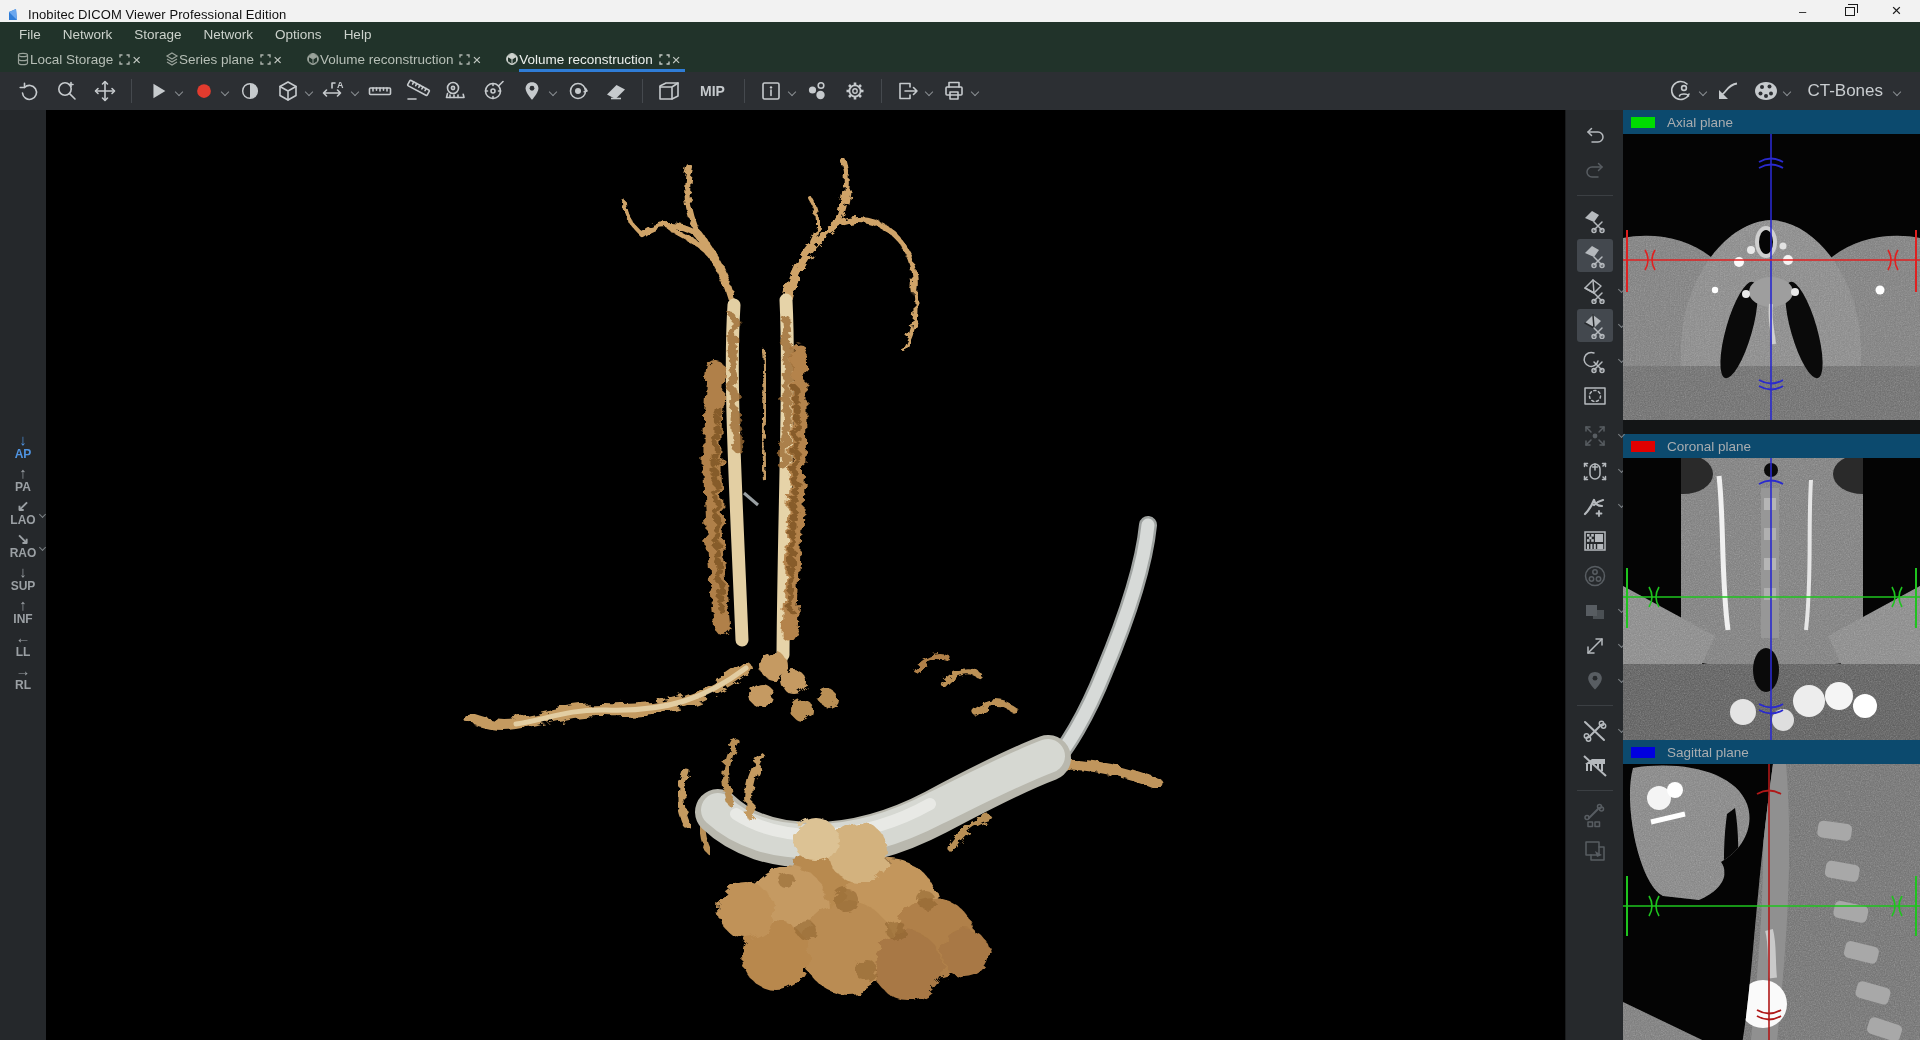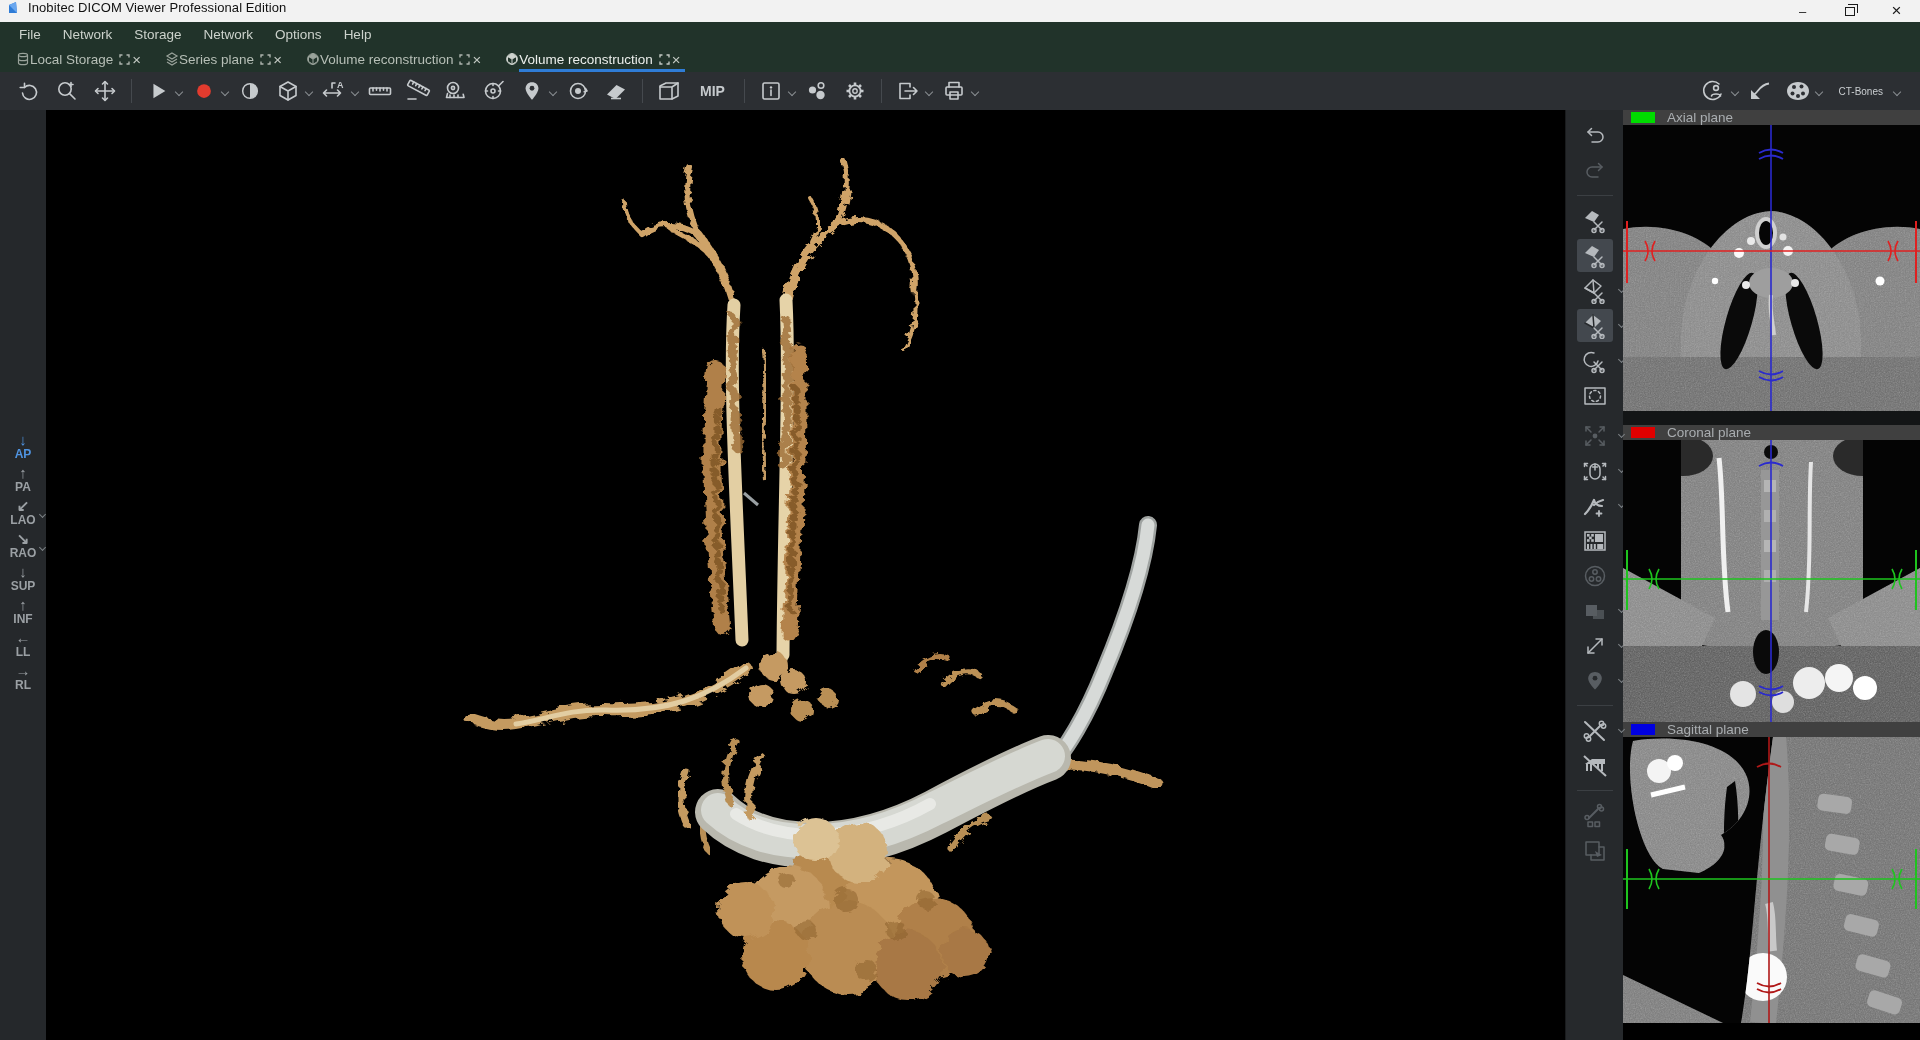--- a/index.html
+++ b/index.html
@@ -1,20 +1,20 @@
 <!DOCTYPE html>
 <html><head>
 <meta charset="utf-8">
 <style>
   * { box-sizing: border-box; }
   html,body { margin:0; padding:0; background:#000; width:1920px; height:1040px; overflow:hidden;
     font-family:"Liberation Sans", sans-serif; -webkit-user-select:none; user-select:none; }
 
   
-  .titlebar { height:22px; background:#f2f2f2; display:flex; align-items:flex-start; color:#101010; font-size:13px; }
+  .titlebar { height:22px; background:#f2f2f2; display:flex; align-items:flex-end; color:#101010; font-size:13px; }
   .app-logo { width:15px; height:15px; margin:0 7px 0 6px; display:flex; align-items:center; }
   .title-text { letter-spacing:.1px; }
   .win-controls { margin-left:auto; display:flex; height:100%; }
   .win-btn { width:47px; height:100%; display:flex; align-items:center; justify-content:center; color:#1a1a1a; font-size:13px; cursor:default; }
   .restore-box { width:10px; height:9px; border:1.2px solid #1a1a1a; position:relative; background:#f2f2f2; }
   .restore-box::before { content:""; position:absolute; left:2px; top:-4px; width:9px; height:8px; border:1.2px solid #1a1a1a; border-bottom:none; border-left:none; }
 
   
   .menubar { height:24px; background:#21332a; display:flex; align-items:center; padding-left:8px; }
   .menu-item { color:#ccd2cc; font-size:13.5px; padding:0 11px; height:100%; display:flex; align-items:center;text-align:right; }
@@ -30,21 +30,21 @@
 
   
   .toolbar { height:38px; background:#2c2f33; display:flex; align-items:center; padding:0 10px; }
   .tool { display:flex; align-items:center; margin:0 2px; position:relative; }
   .tbtn { width:34px; height:30px; display:flex; align-items:center; justify-content:center; }
   .ticon { stroke:#c6cacd; fill:none; stroke-width:1.6; stroke-linecap:round; stroke-linejoin:round; }
   .tsep { width:1px; height:24px; background:#45494e; margin:0 7px; }
   .chev { width:6px; height:6px; border-right:1.5px solid #898e92; border-bottom:1.5px solid #898e92; transform:rotate(45deg); margin:2px 1px 0 1px; flex:none; }
   .mip-label { font-size:14px; font-weight:bold; color:#c6cacd; padding:0 10px; }
   .toolbar-right { margin-left:auto; display:flex; align-items:center; }
-  .preset-label { color:#c9cdd0; font-size:10px; margin:0 10px 0 14px; }
+  .preset-label { color:#c9cdd0; font-size:17px; margin:0 10px 0 14px; }
 
   
   .main { display:flex; height:930px; }
 
   .orient-col { width:46px; background:#25282b; display:flex; flex-direction:column; align-items:center; padding-top:322px; flex:none; }
   .obtn { display:flex; flex-direction:column; align-items:center; margin-bottom:5px; color:#9ba0a4; line-height:1; position:relative; }
   .obtn .arr { font-size:15px; font-weight:bold; }
   .obtn .olabel { font-size:12px; font-weight:bold; margin-top:1px; }
   .obtn.active { color:#4f93e0; }
   .obtn .ochev { position:absolute; right:-9px; top:14px; width:5px; height:5px; border-right:1.3px solid #7b8084; border-bottom:1.3px solid #7b8084; transform:rotate(45deg); }
@@ -58,21 +58,21 @@
   .rbtn .ricon { stroke:#b5b9bd; fill:none; stroke-width:1.5; stroke-linecap:round; stroke-linejoin:round; }
   .rbtn.sel { background:#43484e; border-radius:3px; }
   .rbtn.dim .ricon { stroke:#585d62; }
   .rbtn.dim .rfill { fill:#585d62; }
   .rbtn .rfill { fill:#b5b9bd; stroke:none; }
   .rbtn .rchev { position:absolute; right:-11px; top:13px; width:5px; height:5px; border-right:1.3px solid #7b8084; border-bottom:1.3px solid #7b8084; transform:rotate(45deg); }
   .rsep { width:36px; height:1px; background:#3b3f43; margin:7px 0; }
 
   
   .planes-col { width:297px; background:#131516; display:flex; flex-direction:column; flex:none; }
-  .plane-header { height:15px; flex:none; display:flex; align-items:center; background:#404040; padding-left:8px;text-align:center; }
+  .plane-header { height:24px; flex:none; display:flex; align-items:center; background:#0c4a6e; padding-left:8px;text-align:center; }
   .swatch { width:24px; height:11px; flex:none; }
   .plane-title { color:#a9adb0; font-size:13.5px; margin-left:12px; }
   .plane-img { position:relative; background:#000; overflow:hidden; flex:none; }
   .plane-img svg { display:block; }
   .plane-img.grow { flex:1; }
 </style>
 </head>
 <body>
 
 <div class="titlebar">

